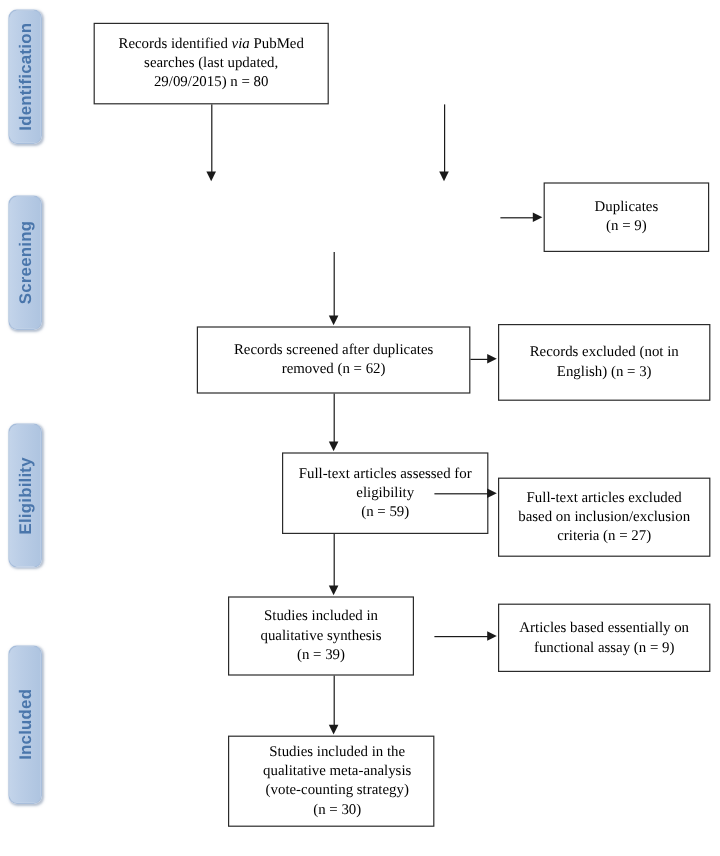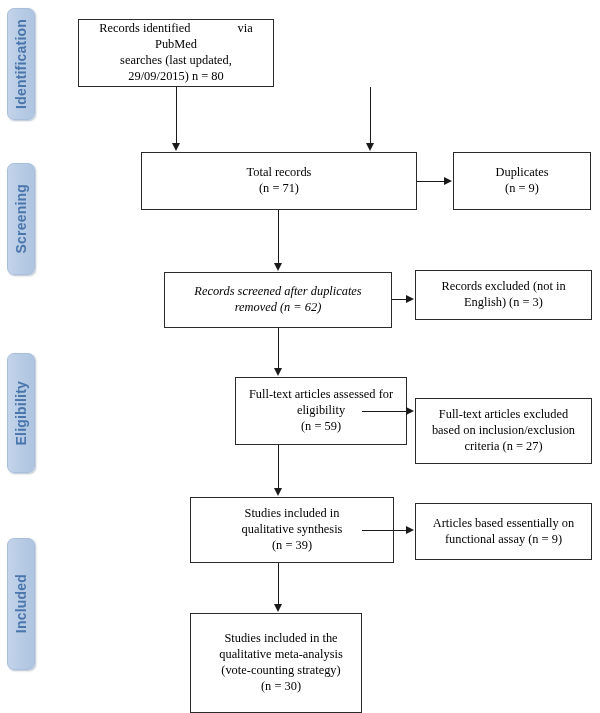--- a/index.html
+++ b/index.html
@@ -58,21 +58,21 @@
     padding: 2px 6px;
   }
   .flow-box-text {
     font-family: "Liberation Serif", "DejaVu Serif", serif;
     font-size: 12.4px;
     line-height: 1.28;
     color: #000000;
     white-space: pre-line;
   }
   .flow-box-text .em {
-    margin-left: 44px;
+    font-style: italic;
   }
 
   
   .conn {
     position: absolute;
   }
   .conn-v {
     width: 0;
     border-left: 1.5px solid #1a1a1a;
   }
@@ -124,42 +124,38 @@
 29/09/2015) n = 80</span></span>
   </div>
 
 
   <div class="conn conn-v" style="left:176px; top:87px; height:57px;"></div>
   <div class="arrow-down" style="left:172px; top:143px;"></div>
 
   <div class="conn conn-v" style="left:370px; top:87px; height:57px;"></div>
   <div class="arrow-down" style="left:366px; top:143px;"></div>
 
-  <div class="flow-box" style="left:141px; top:152px; width:276px; height:58px;">
-    <span class="flow-box-text">Total records
-(n = 71)</span>
-  </div>
 
   <div class="flow-box" style="left:453px; top:152px; width:138px; height:58px;">
     <span class="flow-box-text">Duplicates
 (n = 9)</span>
   </div>
 
   <div class="conn conn-h" style="left:417px; top:181px; width:28px;"></div>
   <div class="arrow-right" style="left:444px; top:177px;"></div>
 
   <div class="conn conn-v" style="left:278px; top:210px; height:54px;"></div>
   <div class="arrow-down" style="left:274px; top:263px;"></div>
 
-  <div class="flow-box" style="left:164px; top:272px; width:228px; height:56px;font-style:italic;">
+  <div class="flow-box" style="left:164px; top:272px; width:228px; height:56px;">
     <span class="flow-box-text">Records screened after duplicates
 removed (n = 62)</span>
   </div>
 
-  <div class="flow-box" style="left:415px; top:270px; width:177px; height:50px;">
+  <div class="flow-box" style="left:415px; top:270px; width:177px; height:64px;">
     <span class="flow-box-text">Records excluded (not in
 English) (n = 3)</span>
   </div>
 
   <div class="conn conn-h" style="left:392px; top:299px; width:15px;"></div>
   <div class="arrow-right" style="left:406px; top:295px;"></div>
 
   <div class="conn conn-v" style="left:278px; top:328px; height:41px;"></div>
   <div class="arrow-down" style="left:274px; top:368px;"></div>
 
@@ -174,37 +170,37 @@
 based on inclusion/exclusion
 criteria (n = 27)</span>
   </div>
 
   <div class="conn conn-h" style="left:362px; top:411px; width:45px;"></div>
   <div class="arrow-right" style="left:406px; top:407px;"></div>
 
   <div class="conn conn-v" style="left:278px; top:445px; height:44px;"></div>
   <div class="arrow-down" style="left:274px; top:488px;"></div>
 
-  <div class="flow-box" style="left:190px; top:497px; width:204px; height:66px;">
+  <div class="flow-box" style="left:190px; top:497px; width:155px; height:66px;">
     <span class="flow-box-text">Studies included in
 qualitative synthesis
 (n = 39)</span>
   </div>
 
   <div class="flow-box" style="left:415px; top:503px; width:177px; height:57px;text-align:center;">
     <span class="flow-box-text">Articles based essentially on
 functional assay (n = 9)</span>
   </div>
 
   <div class="conn conn-h" style="left:362px; top:530px; width:45px;"></div>
   <div class="arrow-right" style="left:406px; top:526px;"></div>
 
   <div class="conn conn-v" style="left:278px; top:563px; height:42px;"></div>
   <div class="arrow-down" style="left:274px; top:604px;"></div>
 
-  <div class="flow-box" style="left:190px; top:613px; width:172px; height:100px;padding-left:16px;">
+  <div class="flow-box" style="left:190px; top:613px; width:172px; height:76px;padding-left:16px;">
     <span class="flow-box-text">Studies included in the
 qualitative meta-analysis
 (vote-counting strategy)
 (n = 30)</span>
   </div>
 
 </div>
 
 </body></html>

